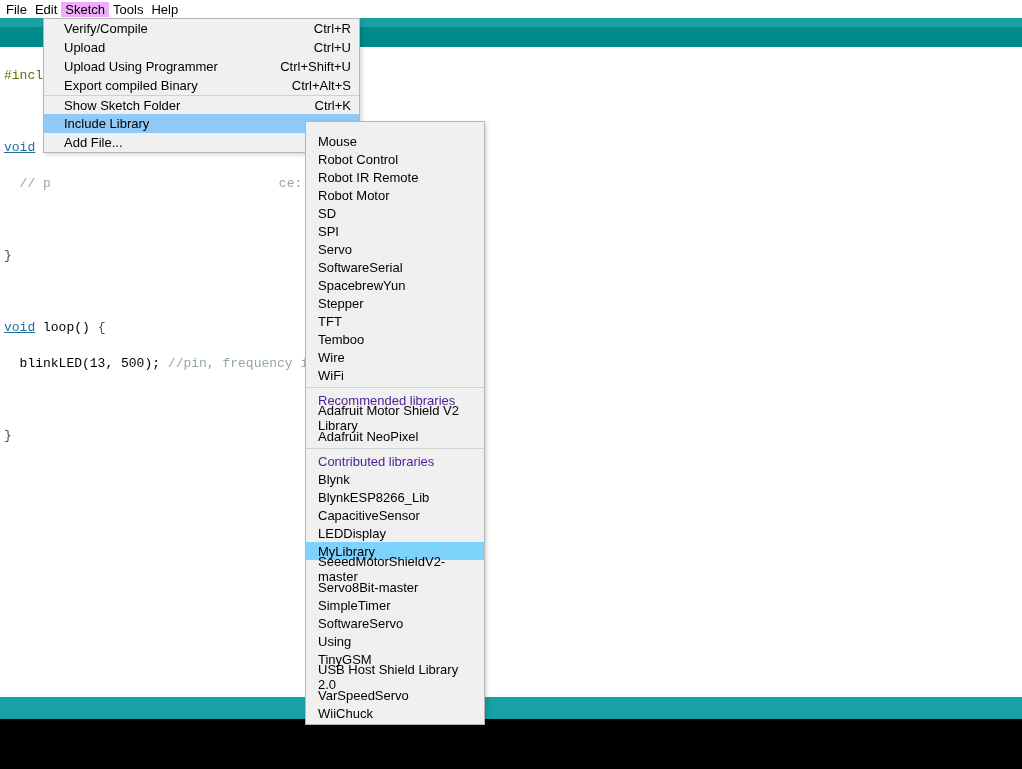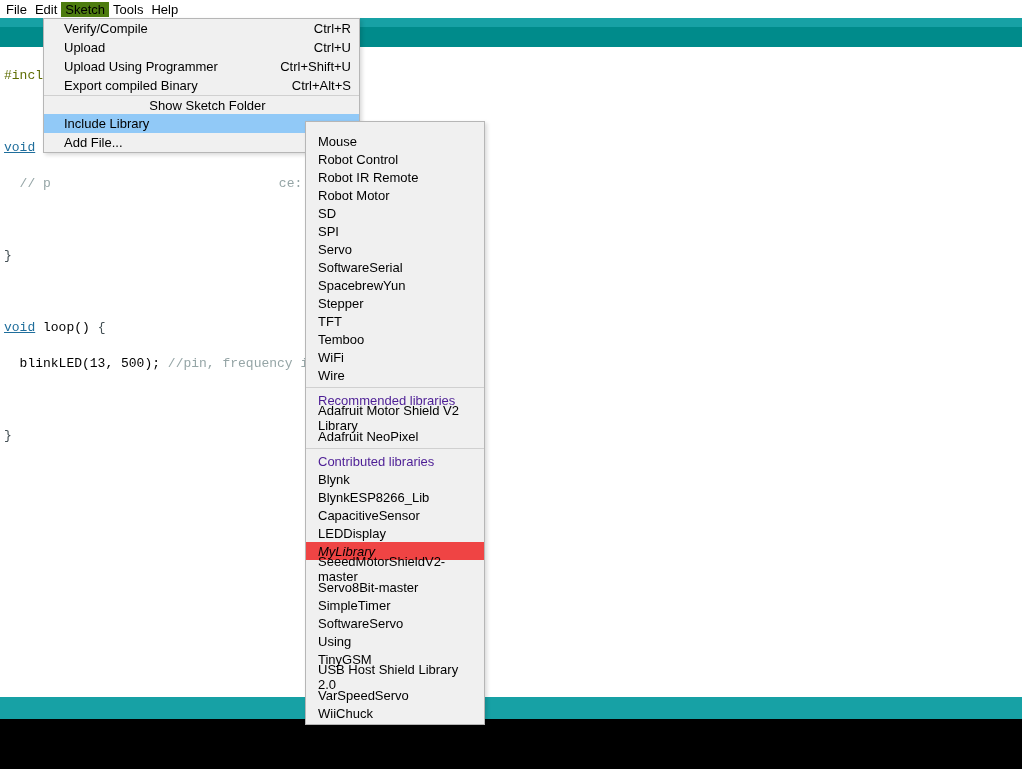--- a/index.html
+++ b/index.html
@@ -1,56 +1,56 @@
 <!DOCTYPE html>
 <html><head>
 <meta charset="utf-8">
 <style>
   * { box-sizing: border-box; margin: 0; padding: 0; }
   html, body { width: 1022px; height: 769px; font-family: "Segoe UI", Arial, sans-serif; font-size: 13px; background: #fff; overflow: hidden; }
   .menubar { height: 18px; background: #fff; display: flex; align-items: center; padding: 4px 2px; font-size: 13px; }
   .menubar-item { padding: 0 4px; cursor: default; }
-  .menubar-item.open { background: #4d7c0f; }
+  .menubar-item.open { background: #f0abfc; }
   .teal-bar { height: 20px; background: #008b8b; }
   .teal-bar.thick { height: 9px; background: #17a1a5; }
   .code-area { position: relative; background: #fff; font-family: Consolas, "Courier New", monospace; font-size: 13px; line-height: 18px; padding: 2px 4px; white-space: pre; color: #000; }
   .code-line { height: 18px; }
   .kw-preproc { color: #5e6d03; }
   .kw-type { color: #1f6e9c; text-decoration: underline; }
   .kw-comment { color: #95a5a6; }
   .brace { color: #434f54; }
   .dropdown {
     position: absolute;
     top: 18px; left: 43px;
     width: 317px;
     background: #f0f0f0;
     border: 1px solid #b6b6b6;
     box-shadow: 2px 2px 4px rgba(0,0,0,.15);
     z-index: 10;
     font-size: 13px;
   }
   .dropdown-row { display: flex; justify-content: space-between; padding: 2px 8px 2px 20px; cursor: default; height: 19px; align-items: center; }
-  .dropdown-row.sep-above { border-top: 1px solid #d0d0d0; flex-direction: column; }
+  .dropdown-row.sep-above { border-top: 1px solid #d0d0d0; }
   .dropdown-row.highlight { background: #91c9f7; }
   .dropdown-row .shortcut { color: #000; }
   .dropdown-row.has-sub::after { content: "›"; color: #555; position: absolute; right: 6px; }
   .submenu {
     position: absolute;
     top: 121px; left: 305px;
     width: 180px;
     background: #f0f0f0;
     border: 1px solid #b6b6b6;
     box-shadow: 2px 2px 4px rgba(0,0,0,.15);
     z-index: 11;
     font-size: 13px;
     padding-bottom: 2px;
   }
   .submenu-spacer { height: 10px; }
   .submenu-item { padding: 1px 12px; height: 18px; display: flex; align-items: center; cursor: default; }
-  .submenu-item.highlight { background: #ef4444; font-style: italic; }
+  .submenu-item.highlight { background: #7dd3fc; }
   .submenu-header { padding: 3px 12px 1px; color: #4c1d95; font-size: 13px; }
   .submenu-sep { height: 1px; background: #d0d0d0; margin: 3px 0 2px; }
   .bottom-teal { position: absolute; left:0; right:0; top: 697px; height: 22px; background: #17a1a5; }
   .bottom-black { position: absolute; left:0; right:0; top: 719px; bottom:0; background: #000; }
 </style>
 </head>
 <body>
 
 <div class="menubar">
   <span class="menubar-item">File</span>
@@ -114,22 +114,22 @@
     <div class="submenu-item">Robot IR Remote</div>
     <div class="submenu-item">Robot Motor</div>
     <div class="submenu-item">SD</div>
     <div class="submenu-item">SPI</div>
     <div class="submenu-item">Servo</div>
     <div class="submenu-item">SoftwareSerial</div>
     <div class="submenu-item">SpacebrewYun</div>
     <div class="submenu-item">Stepper</div>
     <div class="submenu-item">TFT</div>
     <div class="submenu-item">Temboo</div>
+    <div class="submenu-item">Wire</div>
     <div class="submenu-item">WiFi</div>
-    <div class="submenu-item">Wire</div>
     <div class="submenu-sep"></div>
     <div class="submenu-header">Recommended libraries</div>
     <div class="submenu-item">Adafruit Motor Shield V2 Library</div>
     <div class="submenu-item">Adafruit NeoPixel</div>
     <div class="submenu-sep"></div>
     <div class="submenu-header">Contributed libraries</div>
     <div class="submenu-item">Blynk</div>
     <div class="submenu-item">BlynkESP8266_Lib</div>
     <div class="submenu-item">CapacitiveSensor</div>
     <div class="submenu-item">LEDDisplay</div>

